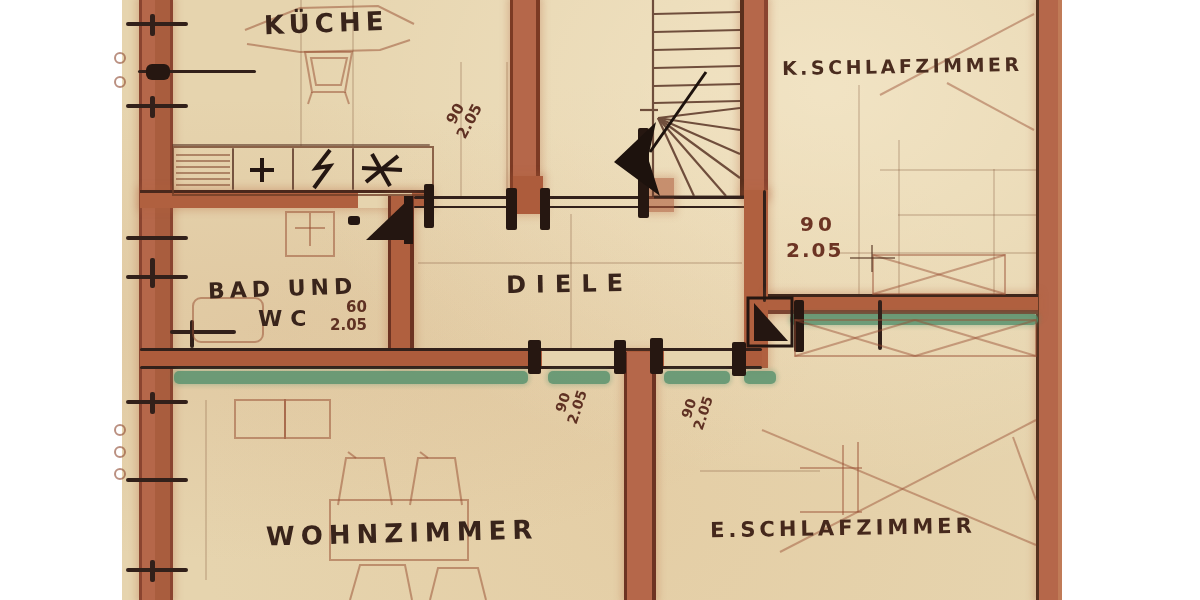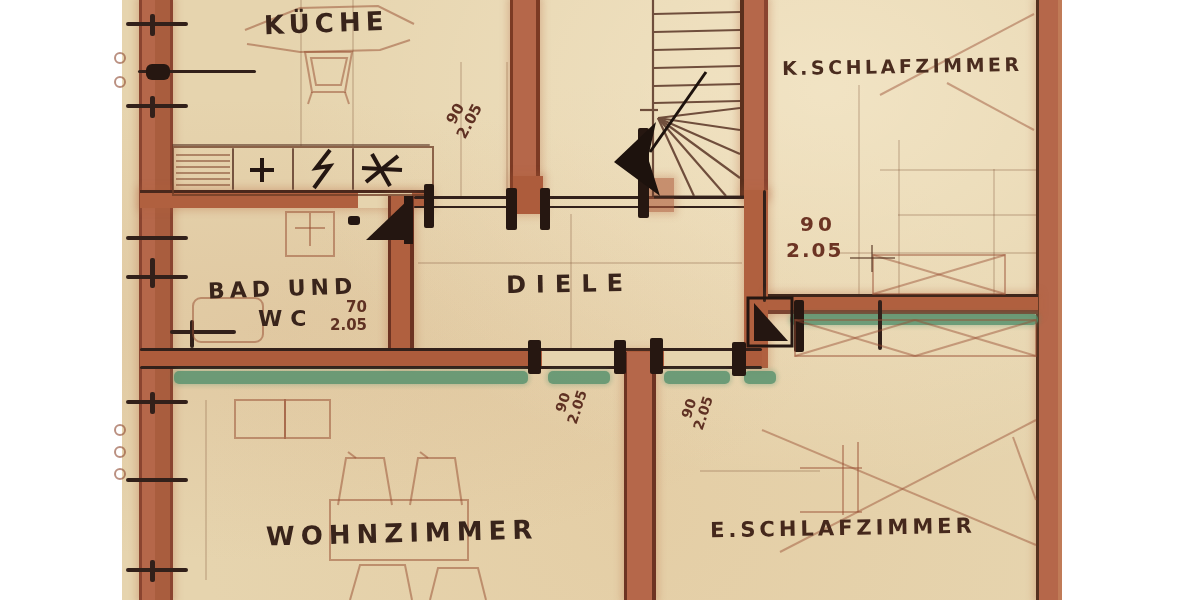--- a/index.html
+++ b/index.html
@@ -230,21 +230,21 @@
   </svg>
 
   <div class="room-label" style="left:264px;top:8px;font-size:26px;letter-spacing:5px;transform:rotate(-2deg);">KÜCHE</div>
   <div class="room-label" style="left:782px;top:55px;font-size:19px;letter-spacing:3.5px;transform:rotate(-1deg);color:#4a2c1f;">K.SCHLAFZIMMER</div>
   <div class="room-label" style="left:208px;top:276px;font-size:22px;letter-spacing:5px;transform:rotate(-2deg);">BAD UND</div>
   <div class="room-label" style="left:258px;top:306px;font-size:22px;letter-spacing:8px;">WC</div>
   <div class="room-label" style="left:506px;top:270px;font-size:24px;letter-spacing:10px;transform:rotate(-1deg);">DIELE</div>
   <div class="room-label" style="left:266px;top:518px;font-size:26px;letter-spacing:6px;transform:rotate(-1.5deg);">WOHNZIMMER</div>
   <div class="room-label" style="left:710px;top:516px;font-size:21px;letter-spacing:4px;transform:rotate(-1deg);color:#45281c;">E.SCHLAFZIMMER</div>
 
-  <div class="dim" style="left:346px;top:298px;font-size:15px;">70</div>
+  <div class="dim" style="left:346px;top:298px;font-size:15px;">60</div>
   <div class="dim" style="left:330px;top:316px;font-size:15px;">2.05</div>
 
   <div class="dim" style="left:800px;top:212px;font-size:20px;letter-spacing:4px;color:#6c3424;">90</div>
   <div class="dim" style="left:786px;top:238px;font-size:20px;letter-spacing:2px;color:#6c3424;">2.05</div>
 
   <div class="dim-rot" style="left:428px;top:102px;width:70px;font-size:15px;transform:rotate(-62deg);">
     <div>90</div>
     <div>2.05</div>
   </div>
 

